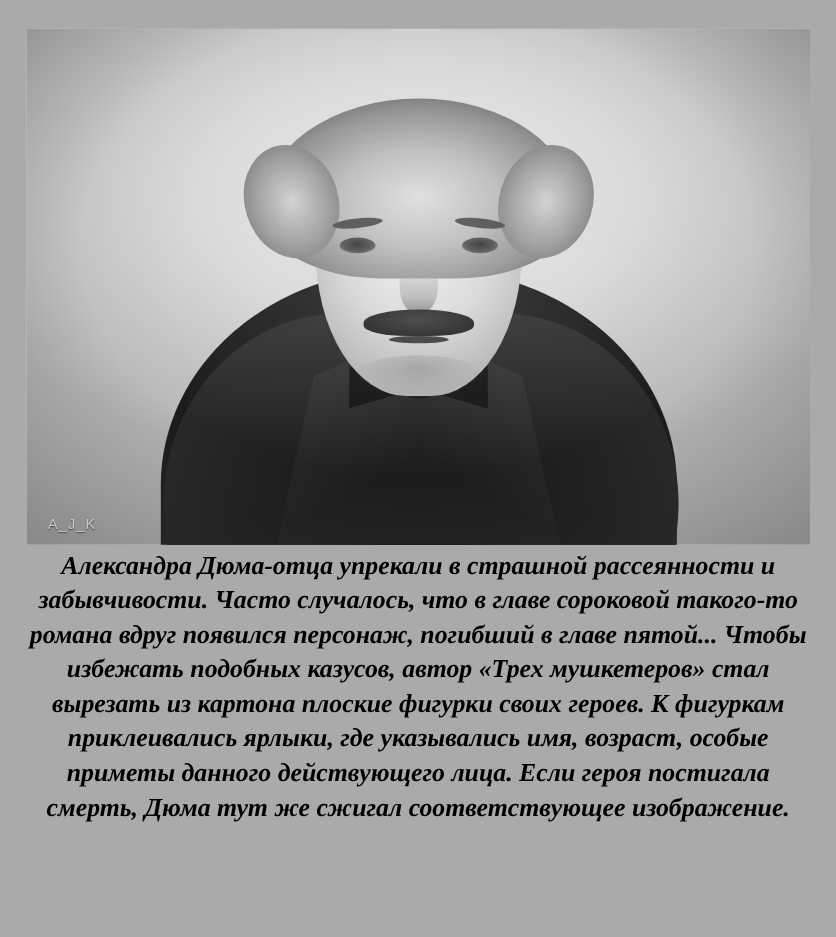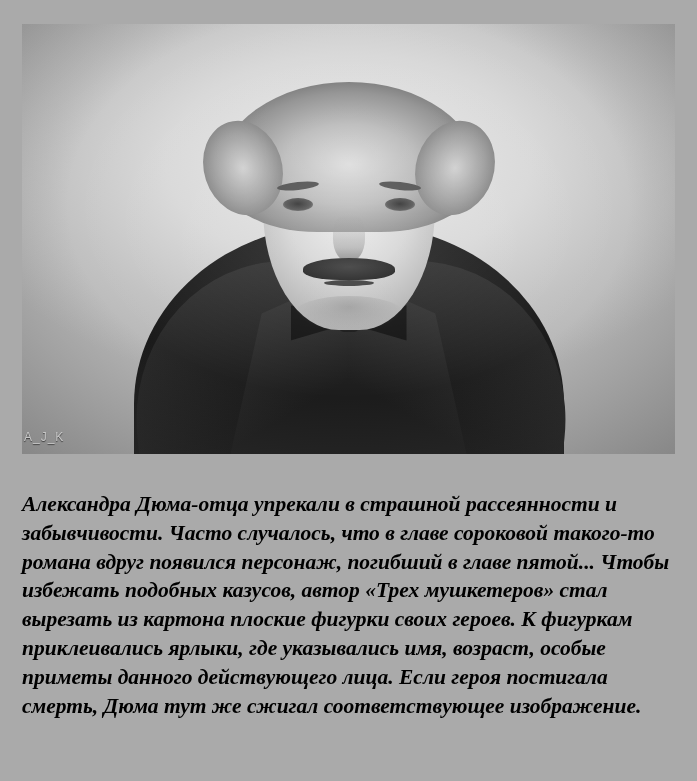--- a/index.html
+++ b/index.html
@@ -231,37 +231,38 @@
     left: 50%;
     top: 272px;
     transform: translateX(-50%);
     width: 110px;
     height: 36px;
     background: radial-gradient(ellipse at 50% 30%, rgba(120,120,120,0.45) 0%, rgba(140,140,140,0) 70%);
     border-radius: 50%;
   }
   .watermark {
     position: absolute;
-    left: 2px;
+    left: 18px;
     bottom: 10px;
     font-family: "Liberation Sans", sans-serif;
     font-size: 12px;
     color: #c9c9c9;
     letter-spacing: 1px;
     text-shadow: 0 1px 1px rgba(0,0,0,0.6);
   }
   .caption {
     width: 653px;
-    margin: 36px auto 0 auto;
+    margin: 3px auto 0 auto;
     font-family: "Liberation Serif", serif;
     font-style: italic;
     font-weight: bold;
     font-size: 21.5px;
     line-height: 1.34;
     color: #000;
+    text-align: center;
     text-justify: inter-word;
   }
 </style>
 </head>
 <body>
 
 <div class="card">
 
   <div class="photo-frame">
     <div class="photo-bg"></div>

